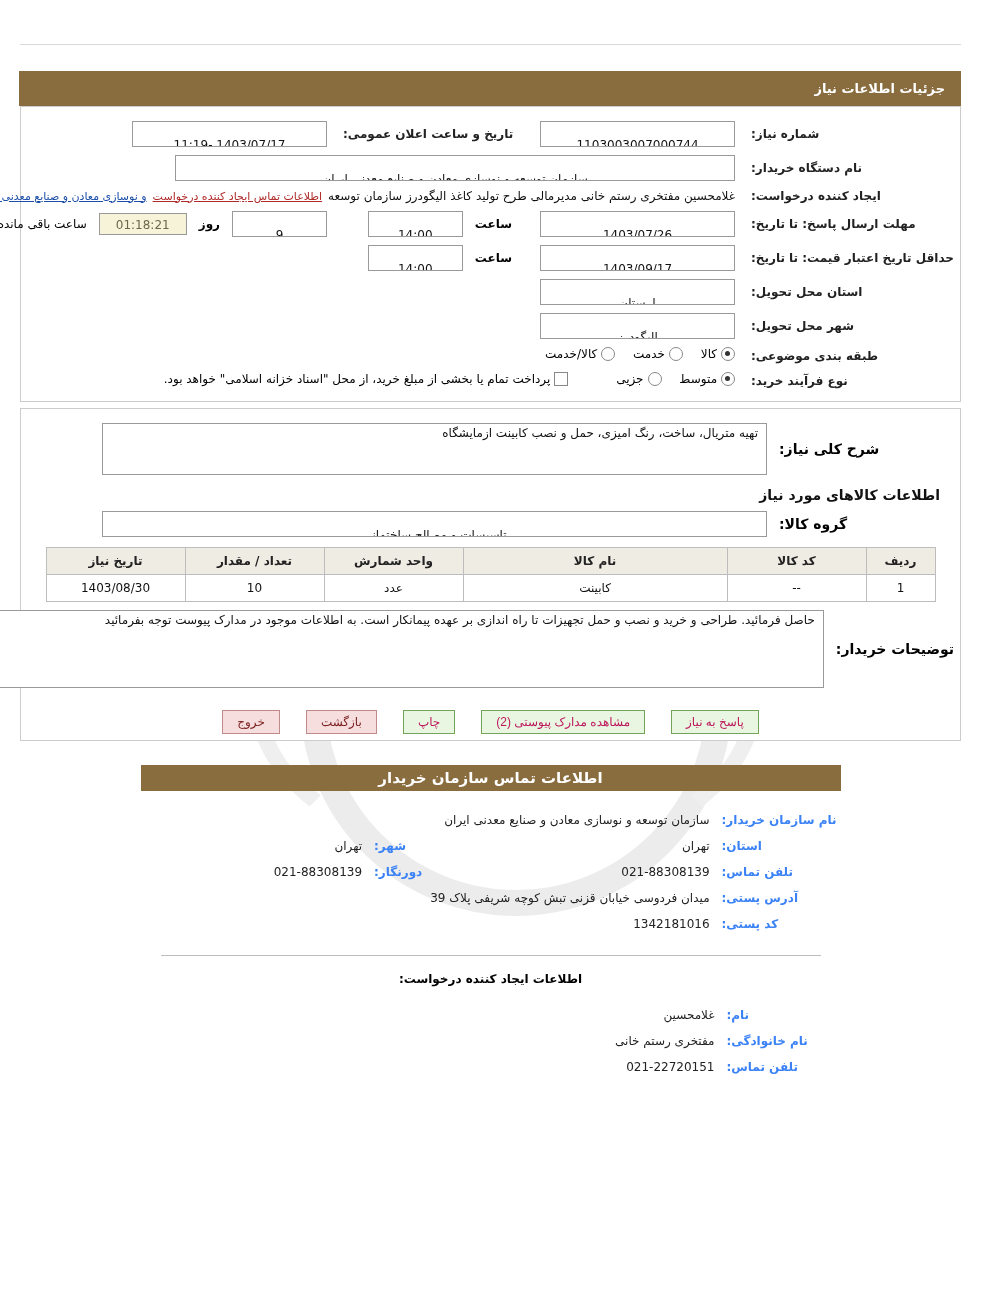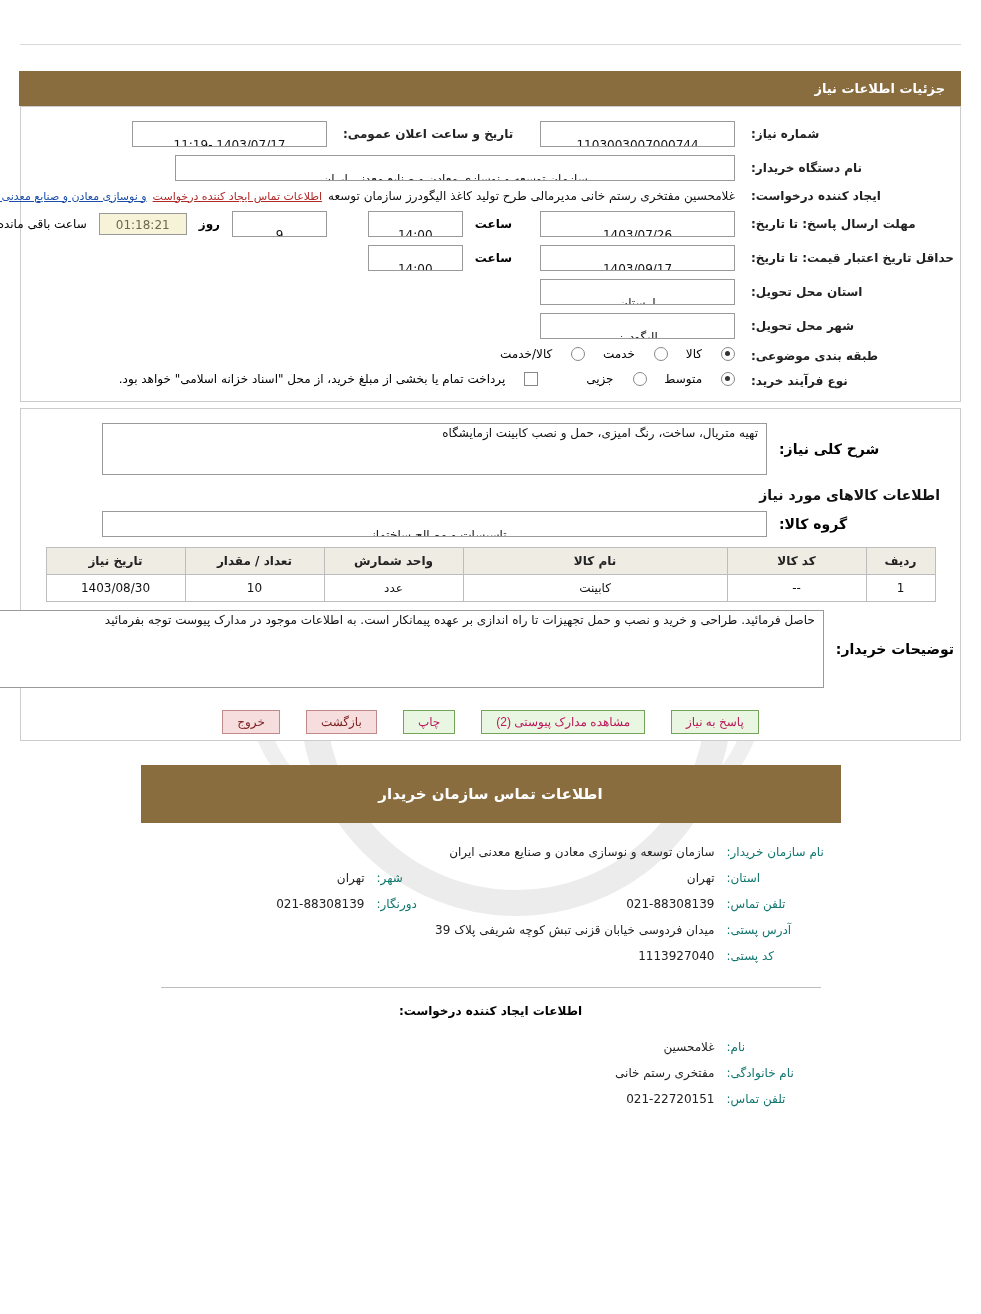--- a/index.html
+++ b/index.html
@@ -153,21 +153,21 @@
     height: 22px;
     line-height: 22px;
     width: 88px;
     text-align: center;
     display: inline-block;
     box-sizing: border-box;
   }
   .radio-wrap {
     display: inline-flex;
     align-items: flex-end;
-    gap: 19px;
+    gap: 4px;
     margin-left: 14px;
     font-size: 12px;
   }
   .radio {
     width: 12px; height: 12px;
     border-radius: 50%;
     border: 1px solid #888;
     background: #fff;
     display: inline-block;
     position: relative;
@@ -246,45 +246,45 @@
     cursor: pointer;
     white-space: nowrap;
   }
   .btn.green { background: #e8f6e2; border-color: #74a458; color: #be185d; }
   .btn.pink { background: #f6dede; border-color: #c08a8a; color: #7b1f1f; }
   .contact-header {
     background: #8a6d3f;
     color: #ffffff;
     font-size: 15px;
     font-weight: bold;
-    padding: 20px 16px;
+    padding: 4px 16px;
     text-align: center;
     margin: 24px auto 0 auto;
     width: 700px;
     box-sizing: border-box;
   }
   .contact-wrap {
     width: 700px;
     margin: 16px auto 0 auto;
     font-size: 12px;
   }
   table.contact {
     width: 100%;
     border-collapse: collapse;
   }
   table.contact td {
     padding: 6px 4px;
     vertical-align: top;
   }
   .c-lbl {
-    font-weight: normal;
+    font-weight: bold;
     text-align: left;
     white-space: nowrap;
     width: 110px;
-    color: #0f766e;
+    color: #3b82f6;
     margin-top: 13px;
   }
   .c-val {
     text-align: right;
     color: #222;
     padding-right: 8px !important;
   }
   .divider {
     border-top: 1px solid #bdbdbd;
     width: 660px;
@@ -517,21 +517,21 @@
           <td class="c-val">021-88308139</td>
           <td class="c-lbl">دورنگار:</td>
           <td class="c-val">021-88308139</td>
         </tr>
         <tr>
           <td class="c-lbl">آدرس پستی:</td>
           <td class="c-val" colspan="3">میدان فردوسی خیابان قزنی تبش کوچه شریفی پلاک 39</td>
         </tr>
         <tr>
           <td class="c-lbl">کد پستی:</td>
-          <td class="c-val" colspan="3">1113927040</td>
+          <td class="c-val" colspan="3">1342181016</td>
         </tr>
       </tbody>
         </table>
     </div>
 
     <div class="divider"></div>
 
     <div class="creator-title">اطلاعات ایجاد کننده درخواست:</div>
 
     <div class="contact-wrap">

